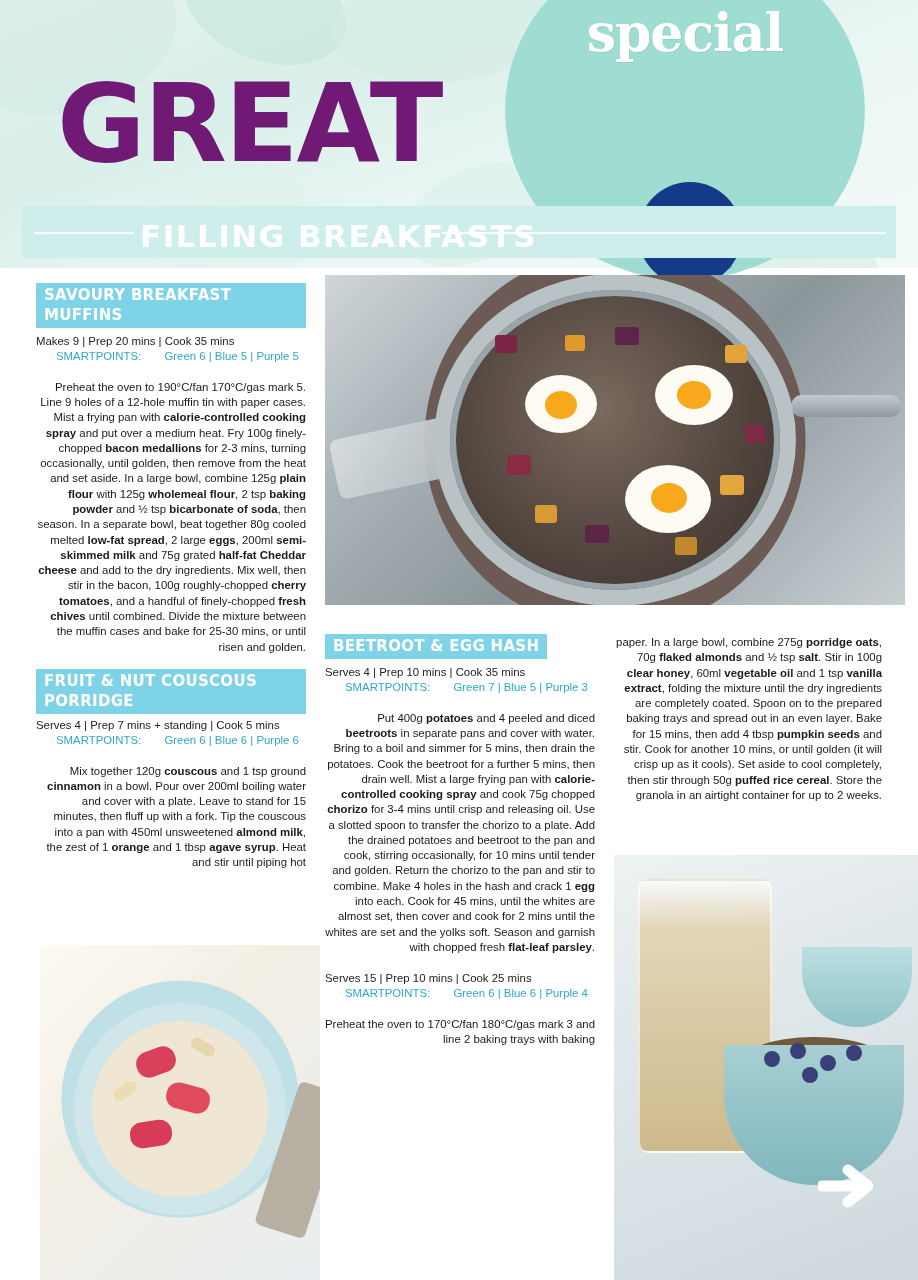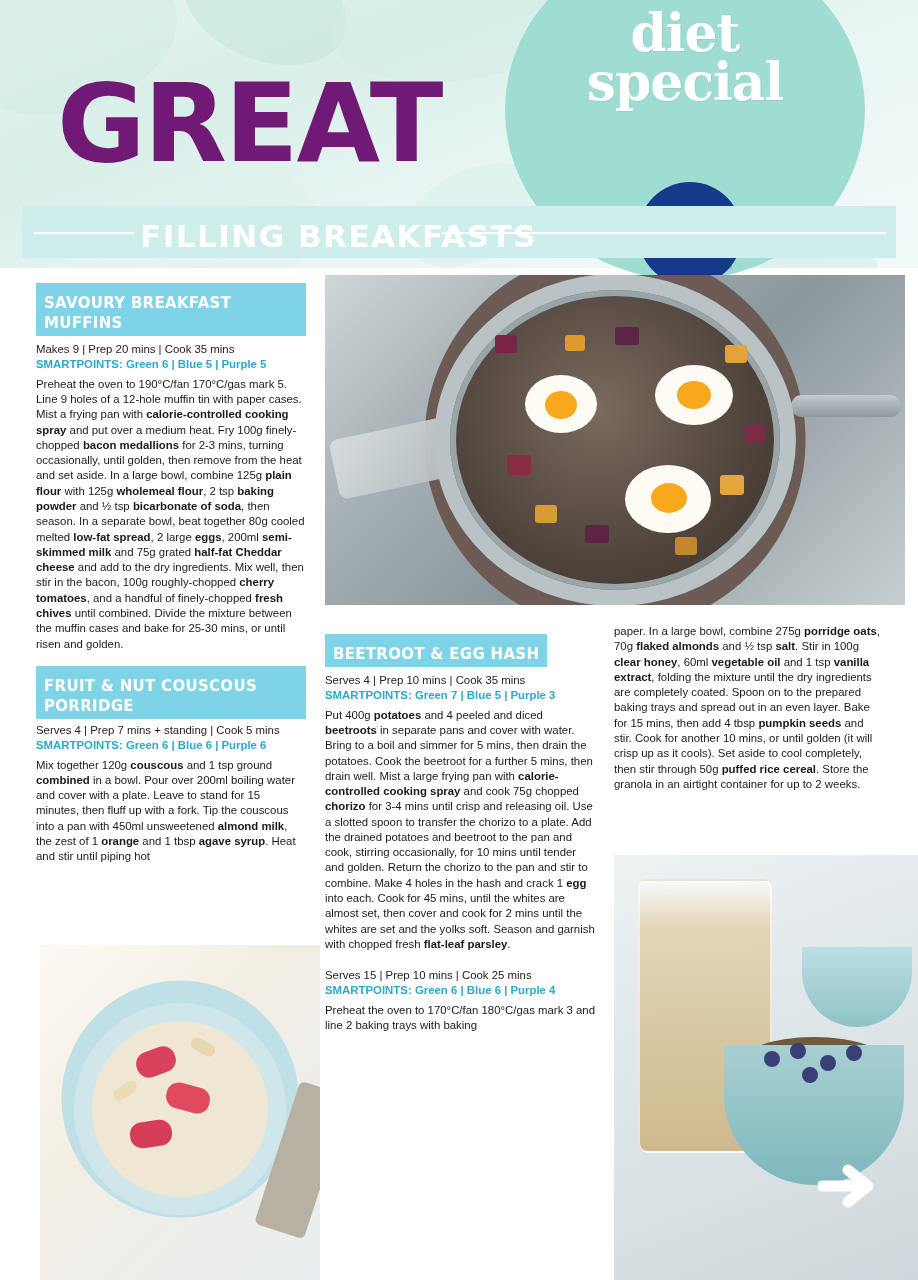--- a/index.html
+++ b/index.html
@@ -60,27 +60,27 @@
 
   
   .col{position:absolute;top:283px;width:270px;font-size:11.4px;line-height:1.34;color:#1a1a1a;}
   .col1{left:36px;}
   .col2{left:325px;top:620px;width:270px;}
   .col3{left:614px;top:620px;width:268px;}
 
   .hd{
     display:inline-block;background:#7fd3e6;color:#ffffff;
     font-family:"DejaVu Sans",sans-serif;font-weight:bold;font-size:15px;
-    letter-spacing:.3px;padding:10px 8px 3px 8px;margin-bottom:4px;
+    letter-spacing:.3px;padding:2px 8px 3px 8px;margin-bottom:4px;
   }
   .hd.wide{display:block;}
   .meta{color:#222;margin:2px 0 0 0;}
-  .sp{color:#2ca9c9;font-weight:bold;}
+  .sp{color:#2ca9c9;font-weight:normal;margin-left:20px;}
   p{margin:0 0 0 0;}
-  .body{margin-top:4px;text-align:left;}
+  .body{margin-top:15px;text-align:right;}
   b{font-weight:bold;}
 
   
   .img-hash{
     position:absolute;left:325px;top:275px;width:580px;height:330px;
     background:
       radial-gradient(circle at 30% 38%, #fff2cf 0 26px, rgba(255,242,207,0) 27px),
       radial-gradient(circle at 62% 30%, #fff6da 0 30px, rgba(255,246,218,0) 31px),
       radial-gradient(circle at 58% 62%, #fff3d0 0 32px, rgba(255,243,208,0) 33px),
       radial-gradient(circle at 50% 50%, #6b5b54 0 190px, rgba(107,91,84,0) 191px),
@@ -154,21 +154,20 @@
   <div class="band-leaf l3"></div>
   <div class="band-leaf l4"></div>
   <div class="band-leaf l5"></div>
   <div class="band-leaf l6"></div>
 </div>
 
 <div class="great">GREAT</div>
 
 <div class="badge-circle"></div>
 <div class="badge-text">
-  <div>diet</div>
   <div>special</div>
 </div>
 <div class="ww-logo">
   <span>WW</span>
 </div>
 <div class="ww-reg">®</div>
 
 <div class="strip"></div>
 <div class="strip-line" style="left:34px;width:100px;"></div>
 <div class="strip-title">FILLING BREAKFASTS</div>
@@ -236,21 +235,21 @@
   <p class="body">Preheat the oven to 190°C/fan 170°C/gas mark 5. Line 9 holes of a 12-hole muffin tin with paper cases. Mist a frying pan with <b>calorie-controlled cooking spray</b> and put over a medium heat. Fry 100g finely-chopped <b>bacon medallions</b> for 2-3 mins, turning occasionally, until golden, then remove from the heat and set aside. In a large bowl, combine 125g <b>plain flour</b> with 125g <b>wholemeal flour</b>, 2 tsp <b>baking powder</b> and ½ tsp <b>bicarbonate of soda</b>, then season. In a separate bowl, beat together 80g cooled melted <b>low-fat spread</b>, 2 large <b>eggs</b>, 200ml <b>semi-skimmed milk</b> and 75g grated <b>half-fat Cheddar cheese</b> and add to the dry ingredients. Mix well, then stir in the bacon, 100g roughly-chopped <b>cherry tomatoes</b>, and a handful of finely-chopped <b>fresh chives</b> until combined. Divide the mixture between the muffin cases and bake for 25-30 mins, or until risen and golden.</p>
 
   <div style="height:14px"></div>
 
   <div class="hd wide">FRUIT &amp; NUT COUSCOUS PORRIDGE</div>
   <p class="meta">Serves 4 | Prep 7 mins + standing | Cook 5 mins</p>
   <p>
     <span class="sp">SMARTPOINTS:</span>
     <span class="sp">Green 6 | Blue 6 | Purple 6</span>
   </p>
-  <p class="body">Mix together 120g <b>couscous</b> and 1 tsp ground <b>combined</b> in a bowl. Pour over 200ml boiling water and cover with a plate. Leave to stand for 15 minutes, then fluff up with a fork. Tip the couscous into a pan with 450ml unsweetened <b>almond milk</b>, the zest of 1 <b>orange</b> and 1 tbsp <b>agave syrup</b>. Heat and stir until piping hot</p>
+  <p class="body">Mix together 120g <b>couscous</b> and 1 tsp ground <b>cinnamon</b> in a bowl. Pour over 200ml boiling water and cover with a plate. Leave to stand for 15 minutes, then fluff up with a fork. Tip the couscous into a pan with 450ml unsweetened <b>almond milk</b>, the zest of 1 <b>orange</b> and 1 tbsp <b>agave syrup</b>. Heat and stir until piping hot</p>
 </div>
 
 <div class="col col2">
 
   <div style="height:14px"></div>
 
   <div class="hd">BEETROOT &amp; EGG HASH</div>
   <p class="meta">Serves 4 | Prep 10 mins | Cook 35 mins</p>
   <p>
     <span class="sp">SMARTPOINTS:</span>

